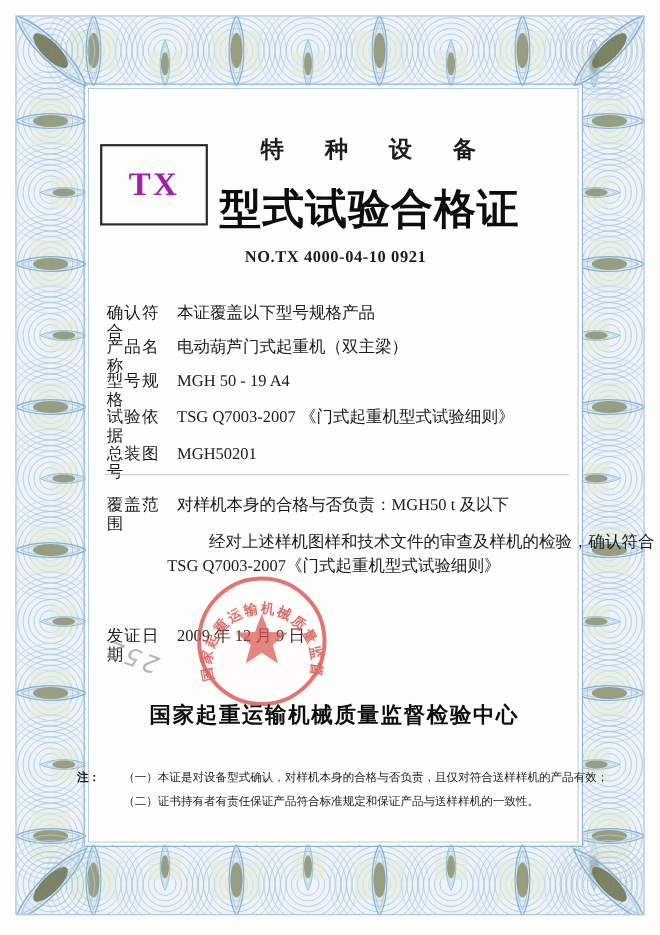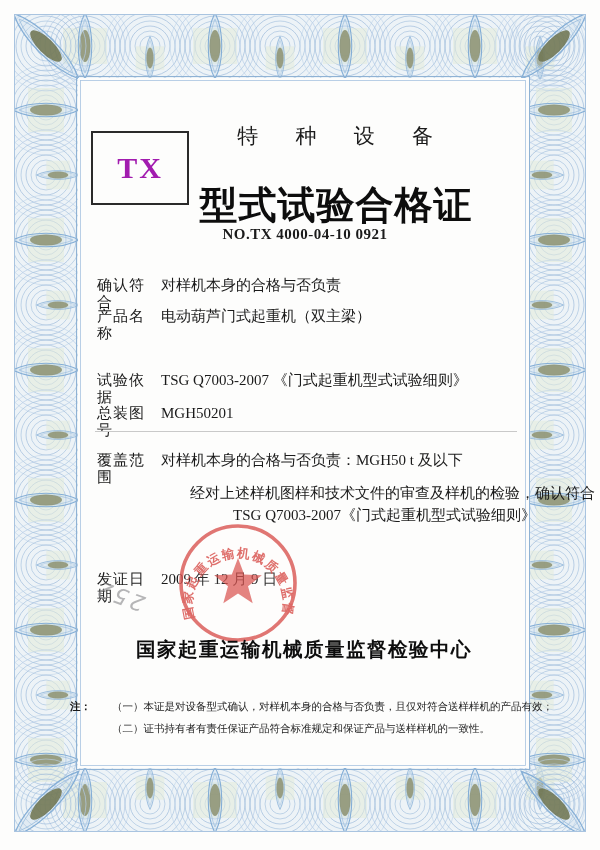--- a/index.html
+++ b/index.html
@@ -11,24 +11,24 @@
   .abs{position:absolute;}
   svg{display:block;}
   .tx-box{
     left:91px;top:131px;width:94px;height:70px;
     border:2px solid #2a2a2a;background:transparent;
     display:flex;align-items:center;justify-content:center;
   }
   .tx-code{font-size:30px;font-weight:bold;letter-spacing:2px;color:#a21caf;}
   .equip-type{
     left:185px;top:122px;width:300px;text-align:center;
-    font-size:21px;font-weight:400;letter-spacing:16px;text-indent:16px;color:#1b1b1b;
+    font-size:21px;font-weight:700;letter-spacing:16px;text-indent:16px;color:#1b1b1b;
   }
   .cert-title{
-    left:183px;top:180px;width:306px;text-align:center;
+    left:183px;top:165px;width:306px;text-align:center;
     font-size:38px;font-weight:bold;letter-spacing:1px;color:#0d0d0d;white-space:nowrap;
   }
   .cert-no{
     left:155px;top:226px;width:300px;text-align:center;
     font-size:15px;font-weight:bold;color:#1b1b1b;letter-spacing:.5px;
   }
   .row{left:97px;width:430px;display:flex;font-size:15px;line-height:17px;}
   .row .lbl{width:62px;flex:0 0 62px;letter-spacing:1px;}
   .row .val{margin-left:2px;white-space:nowrap;}
   .divider{left:95px;top:431px;width:422px;border-top:1px solid #c9c9c9;height:0;}
@@ -176,44 +176,48 @@
 
   <div class="abs tx-box">
     <span class="tx-code">TX</span>
   </div>
   <div class="abs equip-type">特 种 设 备</div>
   <div class="abs cert-title">型式试验合格证</div>
   <div class="abs cert-no">NO.TX 4000-04-10 0921</div>
 
   <div class="abs row" style="top:277px;">
     <span class="lbl">确认符合</span>
-    <span class="val">对样机本身的合格与否负责</span>
+    <span class="val">本证覆盖以下型号规格产品</span>
   </div>
   <div class="abs row" style="top:308px;">
     <span class="lbl">产品名称</span>
     <span class="val">电动葫芦门式起重机（双主梁）</span>
   </div>
+  <div class="abs row" style="top:339px;">
+    <span class="lbl">型号规格</span>
+    <span class="val">MGH 50 - 19 A4</span>
+  </div>
   <div class="abs row" style="top:372px;">
     <span class="lbl">试验依据</span>
     <span class="val">TSG Q7003-2007 《门式起重机型式试验细则》</span>
   </div>
   <div class="abs row" style="top:405px;">
     <span class="lbl">总装图号</span>
     <span class="val">MGH50201</span>
   </div>
 
   <div class="abs divider"></div>
 
   <div class="abs row" style="top:452px;">
     <span class="lbl">覆盖范围</span>
     <span class="val">对样机本身的合格与否负责：MGH50 t 及以下</span>
   </div>
 
   <div class="abs para" style="left:190px;top:485px;">经对上述样机图样和技术文件的审查及样机的检验，确认符合</div>
-  <div class="abs para" style="left:176px;top:507px;text-align:right;">TSG Q7003-2007《门式起重机型式试验细则》</div>
+  <div class="abs para" style="left:152px;top:507px;">TSG Q7003-2007《门式起重机型式试验细则》</div>
 
   <div class="abs row" style="top:571px;">
     <span class="lbl">发证日期</span>
     <span class="val">2009 年 12 月 9 日</span>
   </div>
 
   <div class="abs scribble">252</div>
 
   <svg class="abs stamp-svg" width="144" height="144" viewBox="0 0 144 144">
     <defs>

